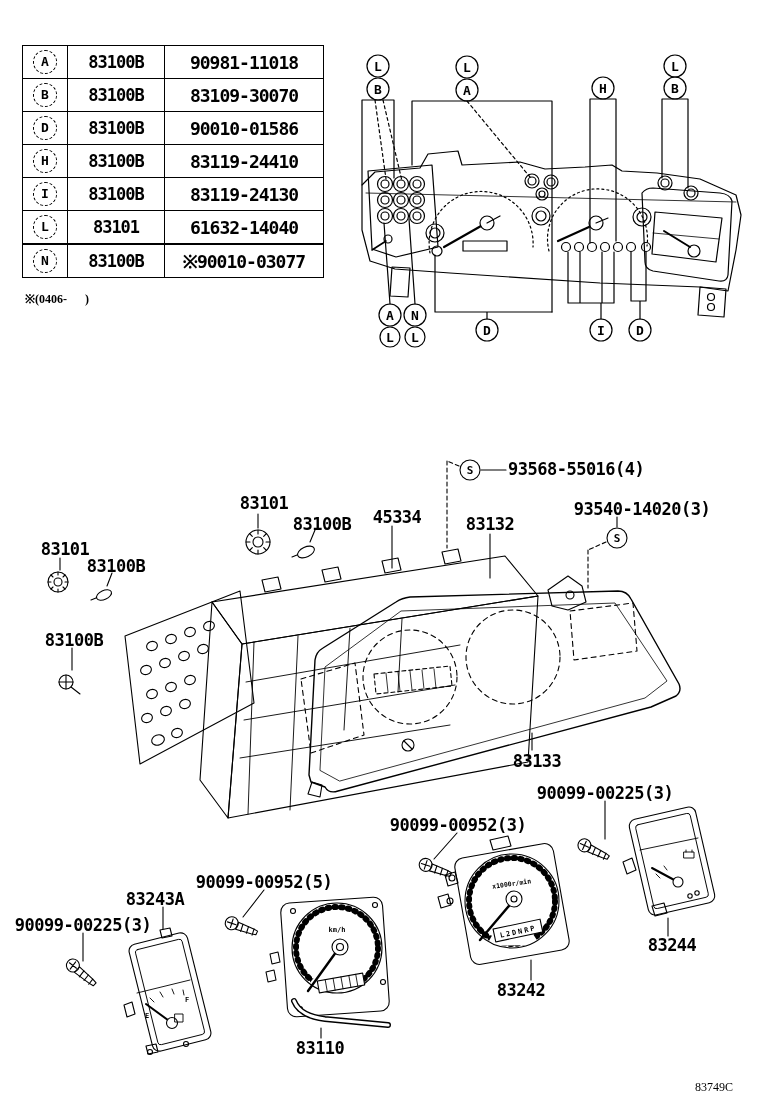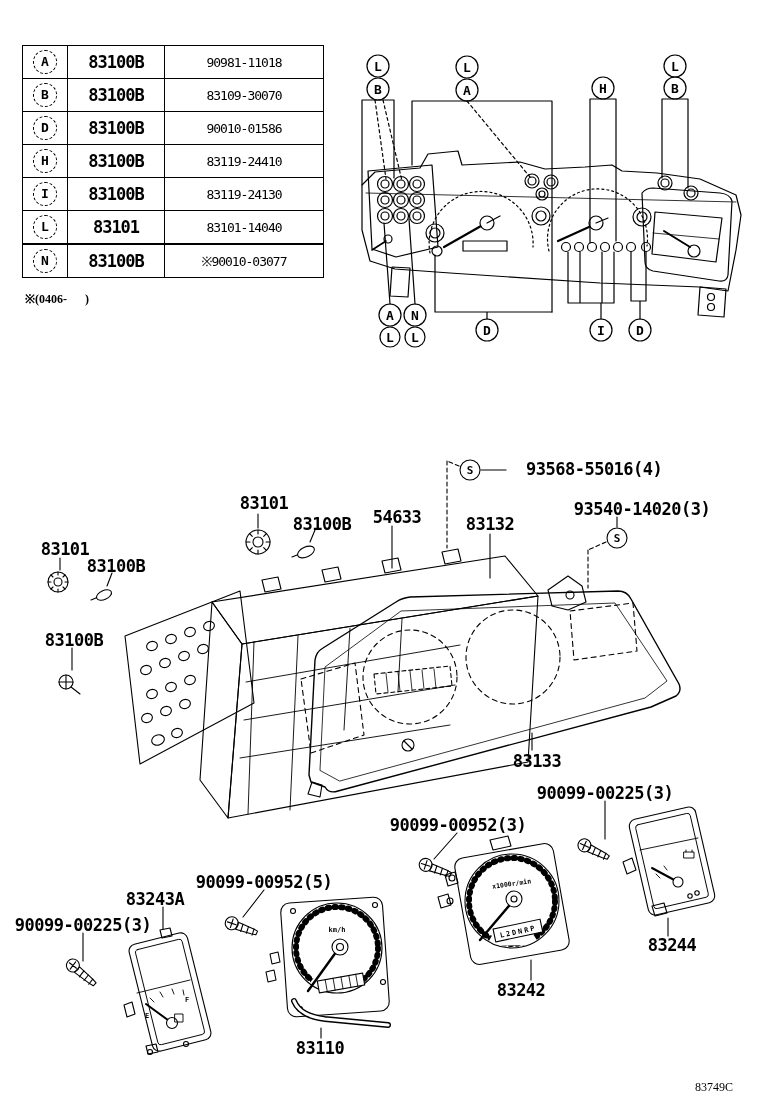--- a/index.html
+++ b/index.html
@@ -4,29 +4,29 @@
 <style>
   html,body{margin:0;padding:0;background:#fff;}
   #page{position:relative;width:760px;height:1112px;background:#ffffff;overflow:hidden;
         font-family:"DejaVu Sans Mono",monospace;color:#000;}
   svg{position:absolute;overflow:visible;}
   
   #ref-table{position:absolute;left:22px;top:45px;border-collapse:collapse;}
   #ref-table td{border:1px solid #000;height:32px;padding:0 4px;text-align:center;vertical-align:middle;}
   #ref-table td.c-ref{width:36px;}
   #ref-table td.c-part{width:88px;font-weight:bold;font-size:17px;letter-spacing:-1px;}
-  #ref-table td.c-num{width:150px;border-left:1px dashed #000;font-weight:normal;font-size:13px;letter-spacing:-1px;}
+  #ref-table td.c-num{width:150px;border-left:1px dashed #000;font-weight:bold;font-size:18px;letter-spacing:-1px;}
   #ref-table tr.thick td{border-top:2px solid #000;}
   .refcircle{display:inline-block;width:22px;height:22px;border:1.5px dashed #000;border-radius:50%;
              font-weight:bold;font-size:13px;line-height:22px;text-align:center;}
   .note{position:absolute;left:25px;top:290px;font-weight:bold;font-size:12px;white-space:pre;font-family:Liberation Serif, serif;}
   
   .plabel{position:absolute;font-weight:bold;font-size:17px;letter-spacing:-0.5px;white-space:pre;
           transform:translateX(-50%);}
-  .plabel.anchor-left{transform:none;margin-left:18px;}
+  .plabel.anchor-left{transform:none;}
   .doccode{position:absolute;left:695px;top:1080px;font-family:"Liberation Serif",serif;font-size:12px;}
   
   text{font-family:"DejaVu Sans Mono",monospace;fill:#000;stroke:none;}
   .callout-txt{font-size:13px;font-weight:bold;}
   .s-txt{font-size:11px;font-weight:bold;}
   .tiny-txt{font-size:7px;font-weight:bold;}
   .micro-txt{font-size:6.5px;font-weight:bold;}
 </style>
 </head>
 <body>
@@ -56,21 +56,21 @@
       <td class="c-num">83119-24410</td>
     </tr>
     <tr>
       <td class="c-ref"><span class="refcircle">I</span></td>
       <td class="c-part">83100B</td>
       <td class="c-num">83119-24130</td>
     </tr>
     <tr>
       <td class="c-ref"><span class="refcircle">L</span></td>
       <td class="c-part">83101</td>
-      <td class="c-num">83101-14040</td>
+      <td class="c-num">61632-14040</td>
     </tr>
     <tr class="thick">
       <td class="c-ref"><span class="refcircle">N</span></td>
       <td class="c-part">83100B</td>
       <td class="c-num">※90010-03077</td>
     </tr>
   </tbody>
     </table>
   <div class="note">※(0406-      )</div>
 
@@ -403,21 +403,21 @@
       <text class="tiny-txt" x="187" y="222">F</text>
       <text class="tiny-txt" x="147" y="238">E</text>
     </g>
   </svg>
 
   <div class="plabel" style="left:65px;top:539px">83101</div>
   <div class="plabel" style="left:116px;top:556px">83100B</div>
   <div class="plabel" style="left:74px;top:630px">83100B</div>
   <div class="plabel" style="left:264px;top:493px">83101</div>
   <div class="plabel" style="left:322px;top:514px">83100B</div>
-  <div class="plabel" style="left:397px;top:507px">54633</div>
+  <div class="plabel" style="left:397px;top:507px">45334</div>
   <div class="plabel" style="left:490px;top:514px">83132</div>
   <div class="plabel anchor-left" style="left:508px;top:459px">93568-55016(4)</div>
   <div class="plabel" style="left:642px;top:499px">93540-14020(3)</div>
   <div class="plabel" style="left:537px;top:751px">83133</div>
 
   <div class="plabel" style="left:83px;top:915px">90099-00225(3)</div>
   <div class="plabel" style="left:155px;top:889px">83243A</div>
   <div class="plabel" style="left:264px;top:872px">90099-00952(5)</div>
   <div class="plabel" style="left:320px;top:1038px">83110</div>
   <div class="plabel" style="left:458px;top:815px">90099-00952(3)</div>

